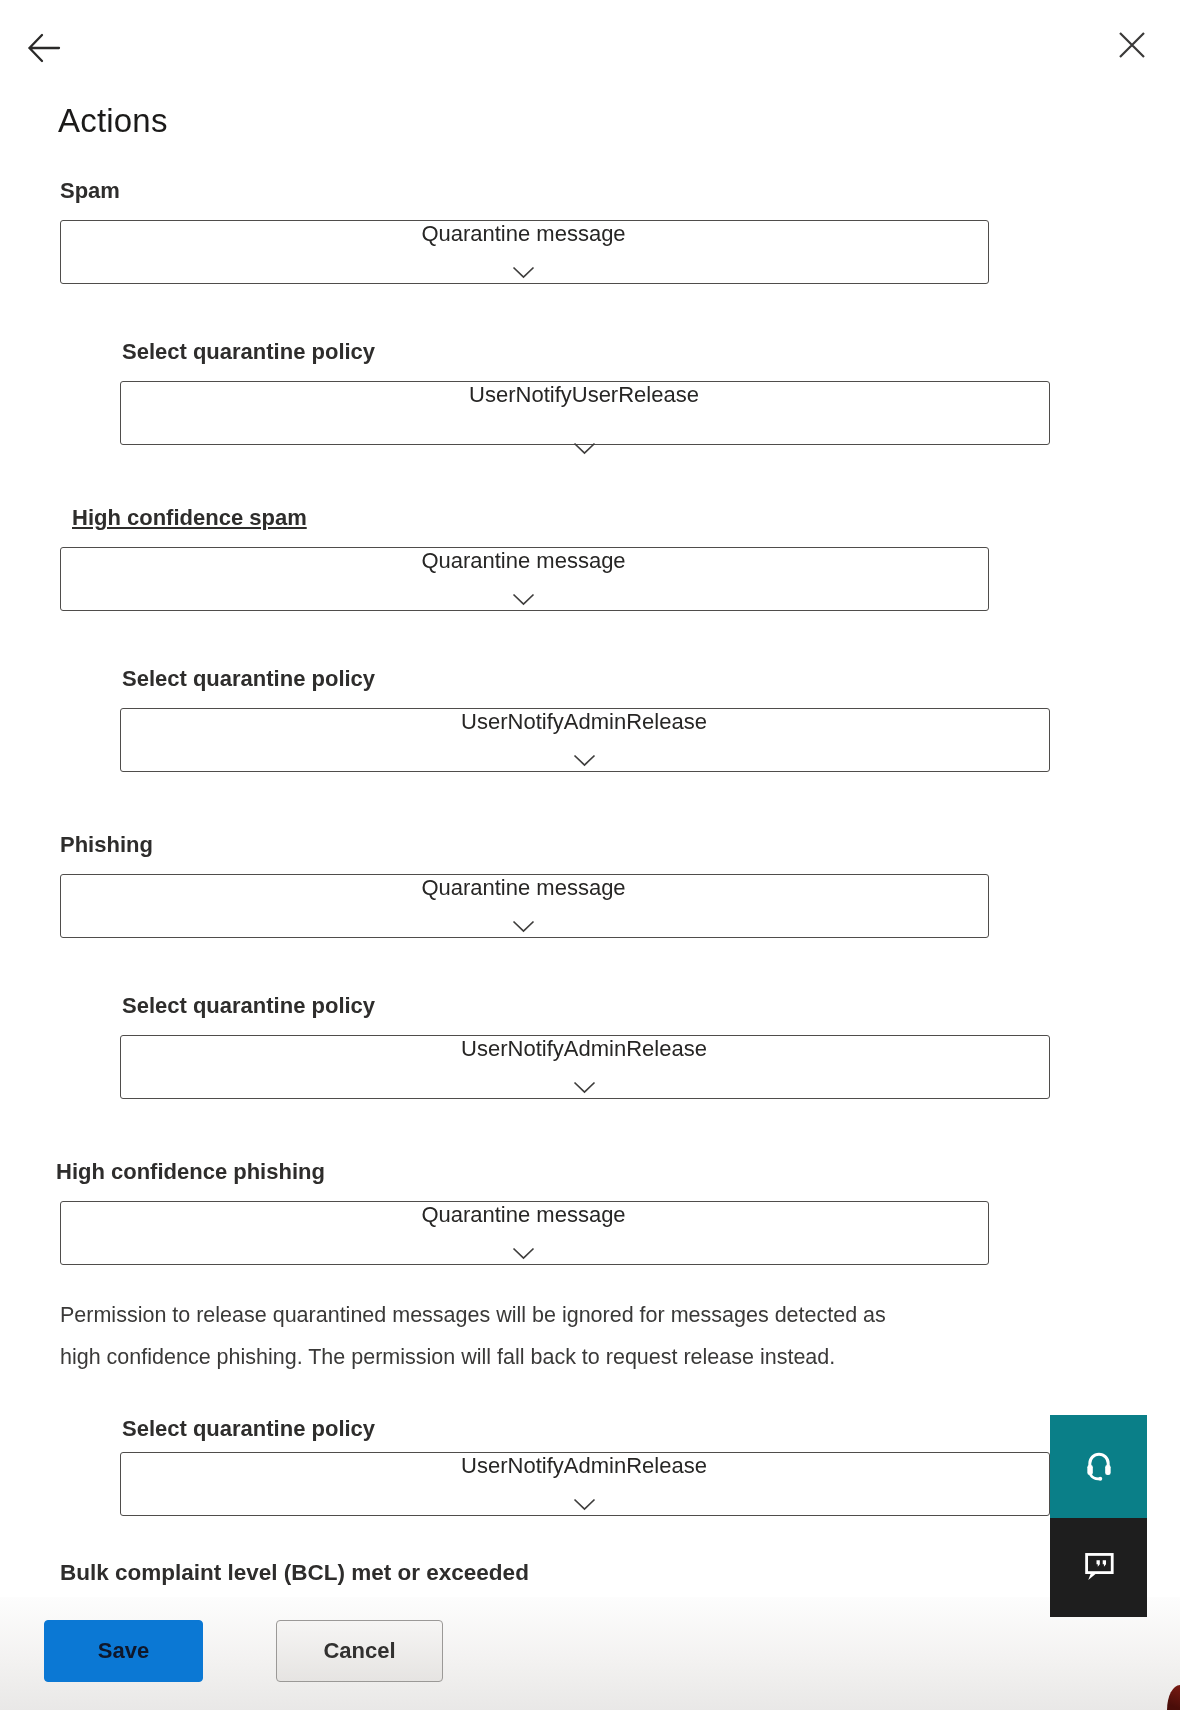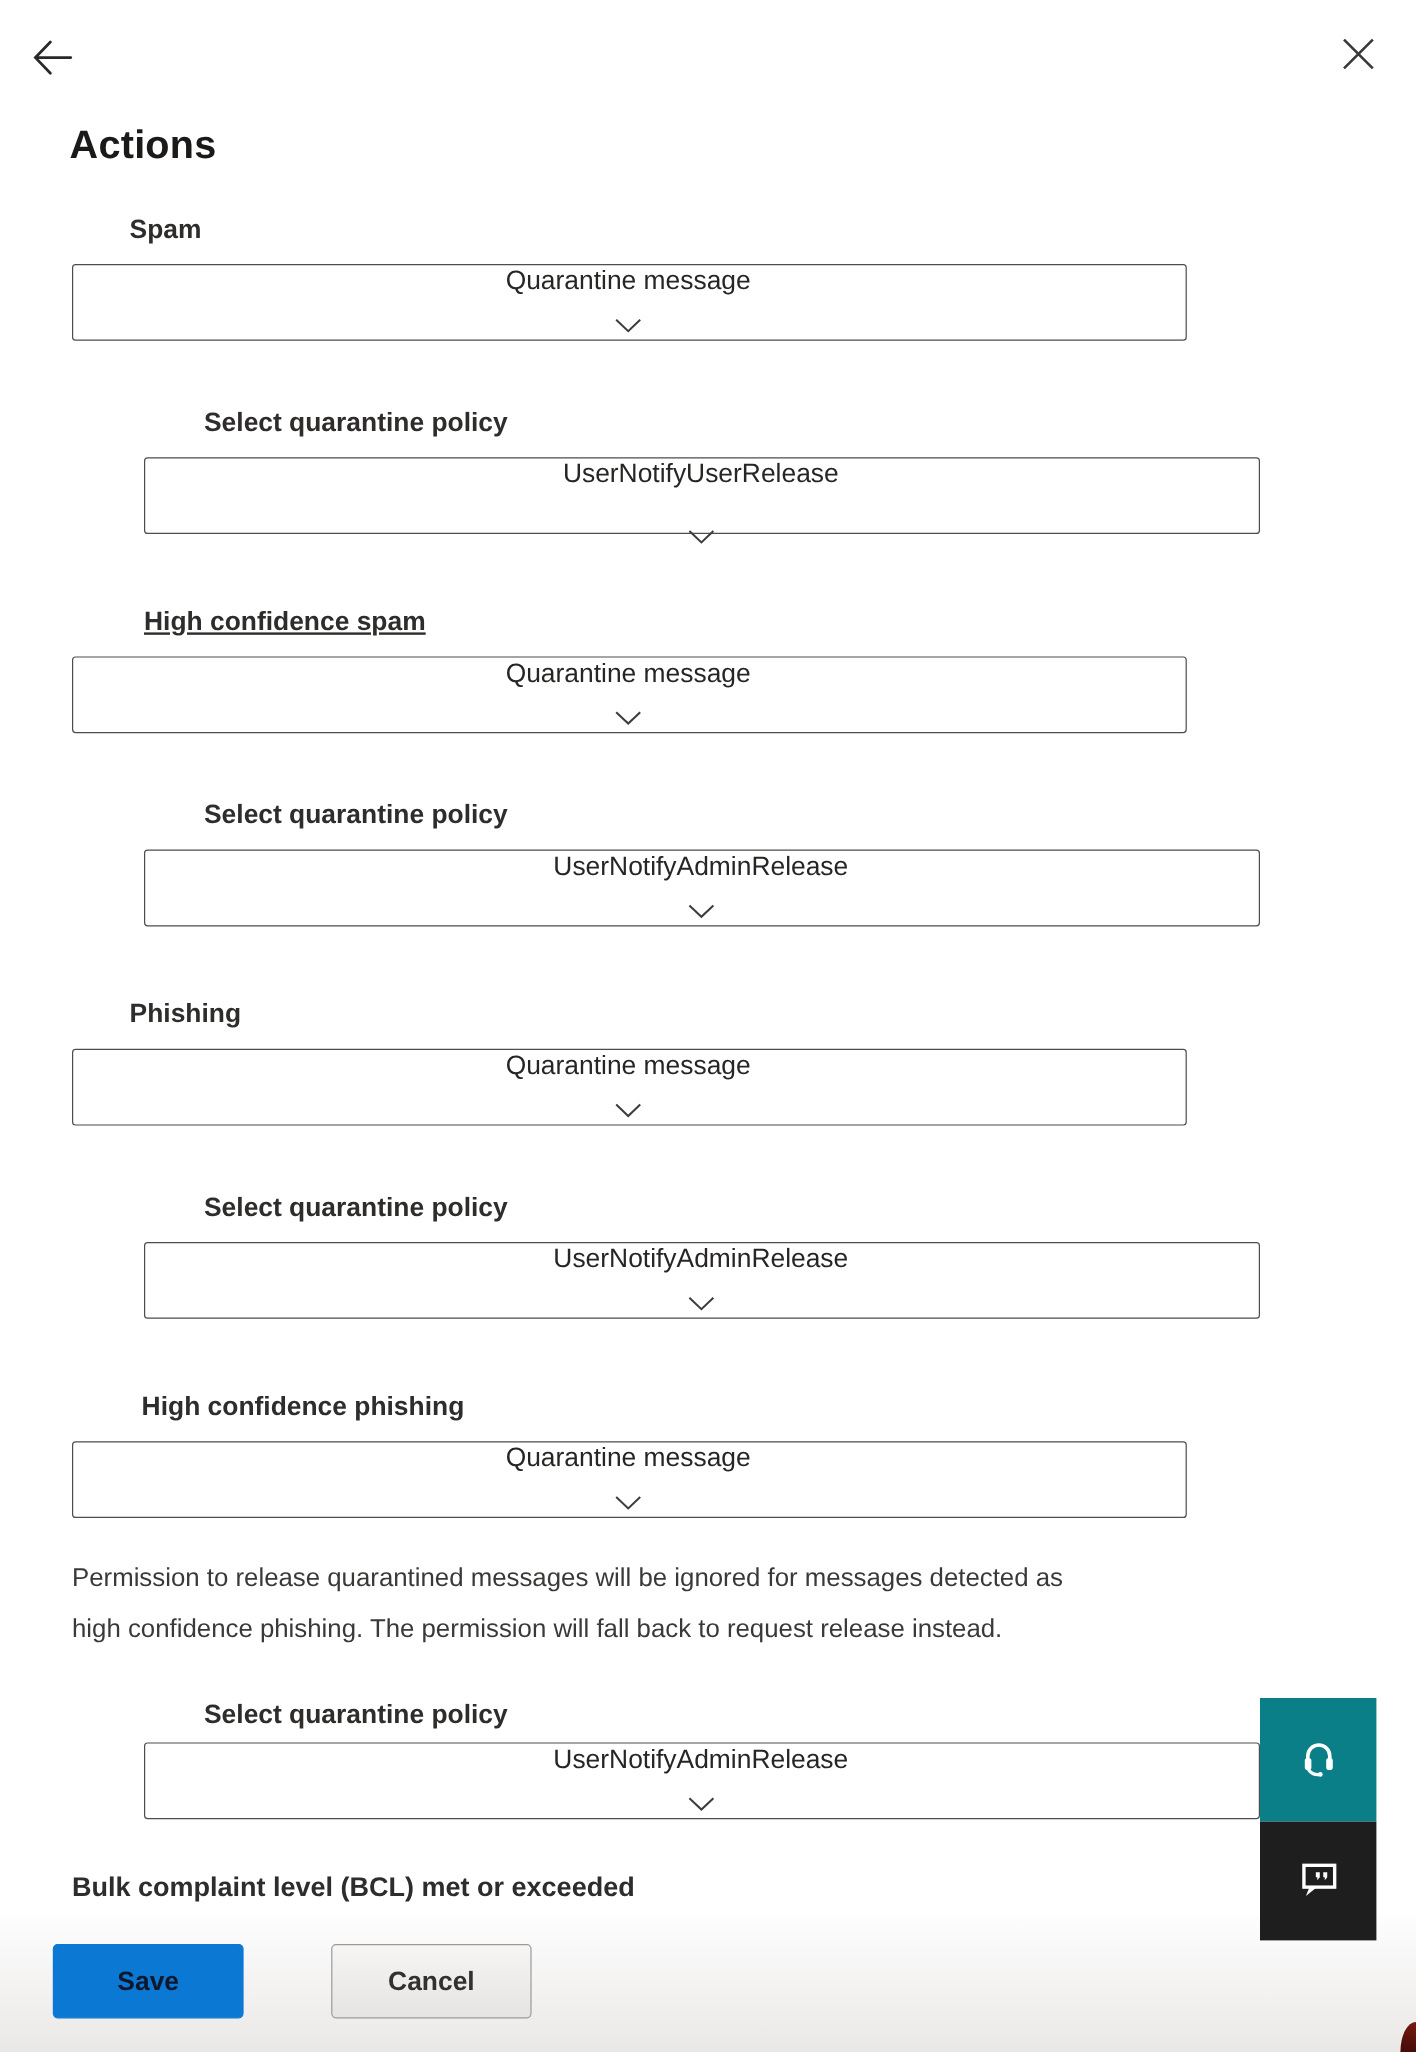--- a/index.html
+++ b/index.html
@@ -2,22 +2,22 @@
 <html><head>
 <meta charset="utf-8">
 <style>
   html,body{margin:0;padding:0;background:#ffffff;}
   .stage{
     position:relative;width:1180px;height:1710px;overflow:hidden;
     background:#ffffff;font-family:"Liberation Sans", sans-serif;color:#2b2a29;
   }
   .abs{position:absolute;}
   .icon-btn{background:none;border:none;padding:0;cursor:pointer;line-height:0;}
-  .title{font-size:33px;font-weight:700;color:#1b1a19;letter-spacing:.2px;}
-  .sec-label{font-size:22px;font-weight:600;color:#2e2d2c;white-space:nowrap;margin-left:48px;}
+  .title{font-size:33px;font-weight:400;color:#1b1a19;letter-spacing:.2px;}
+  .sec-label{font-size:22px;font-weight:600;color:#2e2d2c;white-space:nowrap;}
   .dd{
     height:64px;background:#fff;border:1.5px solid #4f4d4b;border-radius:3px;
     display:flex;align-items:center;justify-content:space-between;
     padding:0 20px 0 18px;box-sizing:border-box;cursor:pointer;flex-direction:column;
   }
   .dd-text{font-size:22px;color:#272625;white-space:nowrap;}
   .l1{left:60px;width:929px;}
   .l2{left:120px;width:930px;}
   .note{font-size:21.5px;color:#3a3938;line-height:42px;}
   .note div{white-space:nowrap;}
@@ -117,21 +117,21 @@
   <div class="abs sec-label" style="left:122px;top:993px;">Select quarantine policy</div>
   <div class="abs dd l2" style="top:1035px;">
     <span class="dd-text">UserNotifyAdminRelease</span>
     <span>
       <svg width="23" height="13" viewBox="0 0 23 13">
           <polyline points="1.5,1.5 11.5,11 21.5,1.5" fill="none" stroke="#3e3d3c" stroke-width="1.7"></polyline>
         </svg>
     </span>
   </div>
 
-  <div class="abs sec-label" style="left:70px;top:1159px;">High confidence phishing</div>
+  <div class="abs sec-label" style="left:56px;top:1159px;">High confidence phishing</div>
   <div class="abs dd l1" style="top:1201px;">
     <span class="dd-text">Quarantine message</span>
     <span>
       <svg width="23" height="13" viewBox="0 0 23 13">
           <polyline points="1.5,1.5 11.5,11 21.5,1.5" fill="none" stroke="#3e3d3c" stroke-width="1.7"></polyline>
         </svg>
     </span>
   </div>
 
   <div class="abs note" style="left:60px;top:1294px;">

